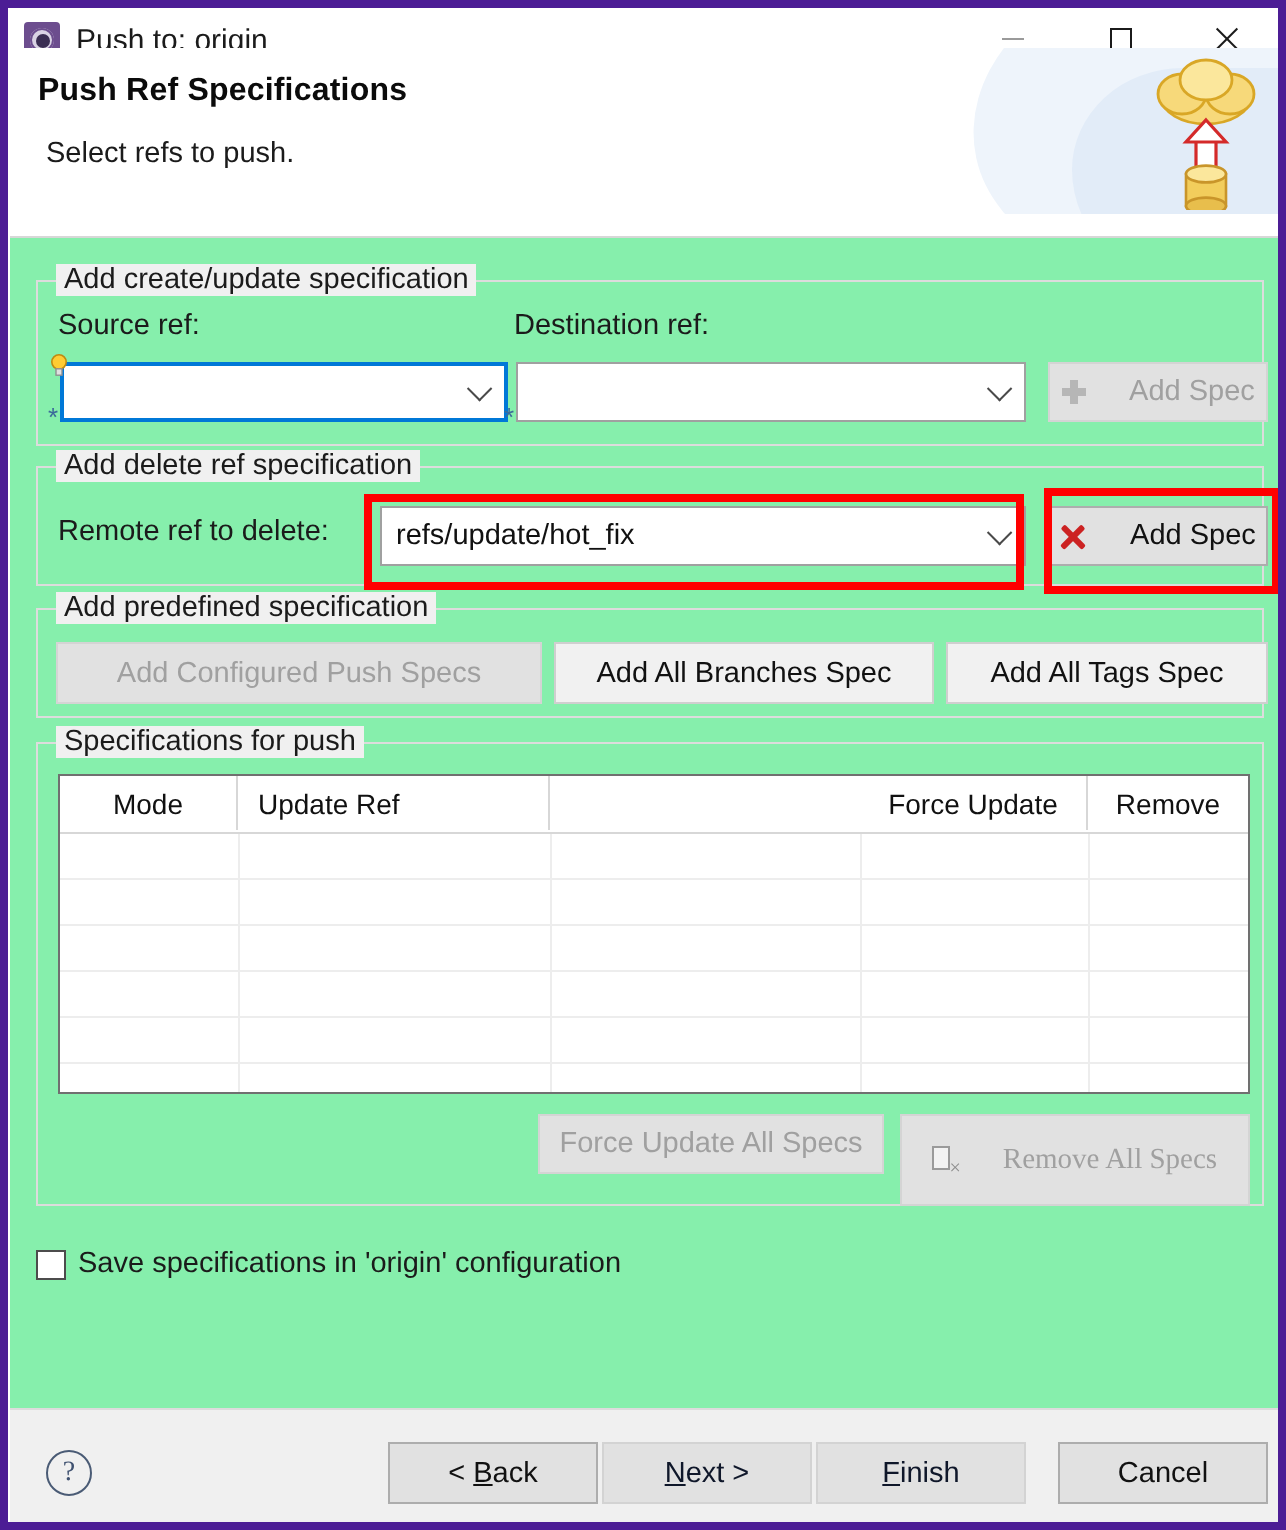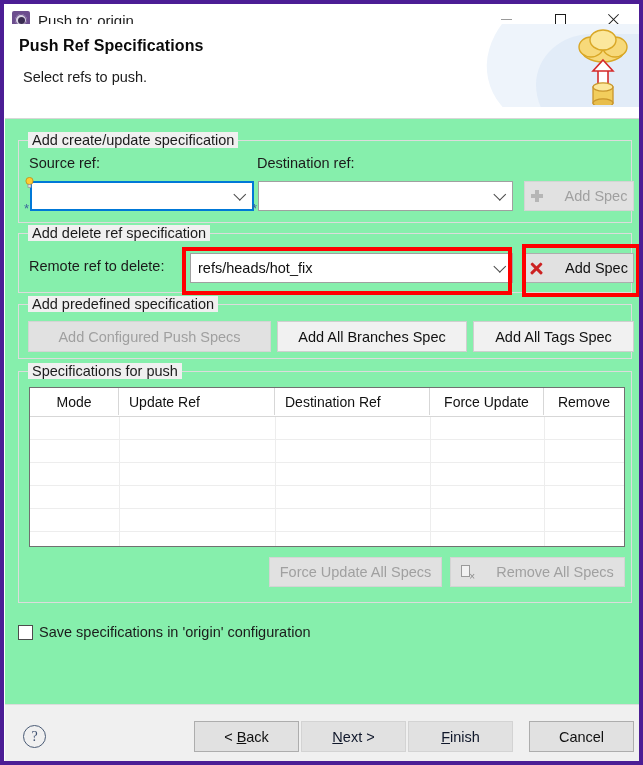--- a/index.html
+++ b/index.html
@@ -392,21 +392,21 @@
         <span>Add Spec</span>
       </div>
     </div>
 
     <div class="group" style="left:13px; top:114px; width:614px; height:60px;padding-left:24px;">
       <span class="group-label">Add delete ref specification</span>
 
       <span class="field-label" style="left:10px; top:24px;">Remote ref to delete:</span>
 
       <div class="combo" style="left:171px; top:19px; width:323px; height:30px;">
-        <span class="combo-text">refs/heads/hot_fix</span>
+        <span class="combo-text">refs/update/hot_fix</span>
         <span class="combo-arrow">
           <span class="chev"></span>
         </span>
       </div>
 
       <div class="btn" style="left:505px; top:19px; width:110px; height:30px;">
         <span class="ico">
             <span class="x-ico"></span>
           </span>
         <span>Add Spec</span>
@@ -427,21 +427,20 @@
       </div>
     </div>
 
     <div class="group" style="left:13px; top:252px; width:614px; height:232px;">
       <span class="group-label">Specifications for push</span>
 
       <div id="spec-table" style="left:10px; top:15px; width:596px; height:160px;">
         <div id="table-head">
           <div class="th" style="left:0; width:89px;">Mode</div>
           <div class="th" style="left:89px; width:156px; justify-content:flex-start; padding-left:10px;">Update Ref</div>
-          <div class="th" style="left:245px; width:155px; justify-content:flex-start; padding-left:10px;">Destination Ref</div>
           <div class="th" style="left:400px; width:114px;">Force Update</div>
           <div class="th" style="left:514px; width:80px;">Remove</div>
         </div>
         <div id="table-body">
             <div class="trow">
               <div class="tcell-line" style="left: 89px;"></div>
               <div class="tcell-line" style="left: 245px;"></div>
               <div class="tcell-line" style="left: 400px;"></div>
               <div class="tcell-line" style="left: 514px;"></div>
             </div>
@@ -474,21 +473,21 @@
               <div class="tcell-line" style="left: 245px;"></div>
               <div class="tcell-line" style="left: 400px;"></div>
               <div class="tcell-line" style="left: 514px;"></div>
             </div>
           </div>
       </div>
 
       <div class="btn disabled" style="left:250px; top:185px; width:173px; height:30px;">
         <span>Force Update All Specs</span>
       </div>
-      <div class="btn disabled" style="left:431px; top:185px; width:175px; height:30px;">
+      <div class="btn disabled" style="left:431px; top:185px; width:175px; height:46px;font-family:Liberation Serif, serif;">
         <span class="ico">
             <span class="docx-ico"></span>
           </span>
         <span>Remove All Specs</span>
       </div>
     </div>
 
     <div id="save-row">
       <span class="cbox"></span>
       <span id="save-label">Save specifications in 'origin' configuration</span>

